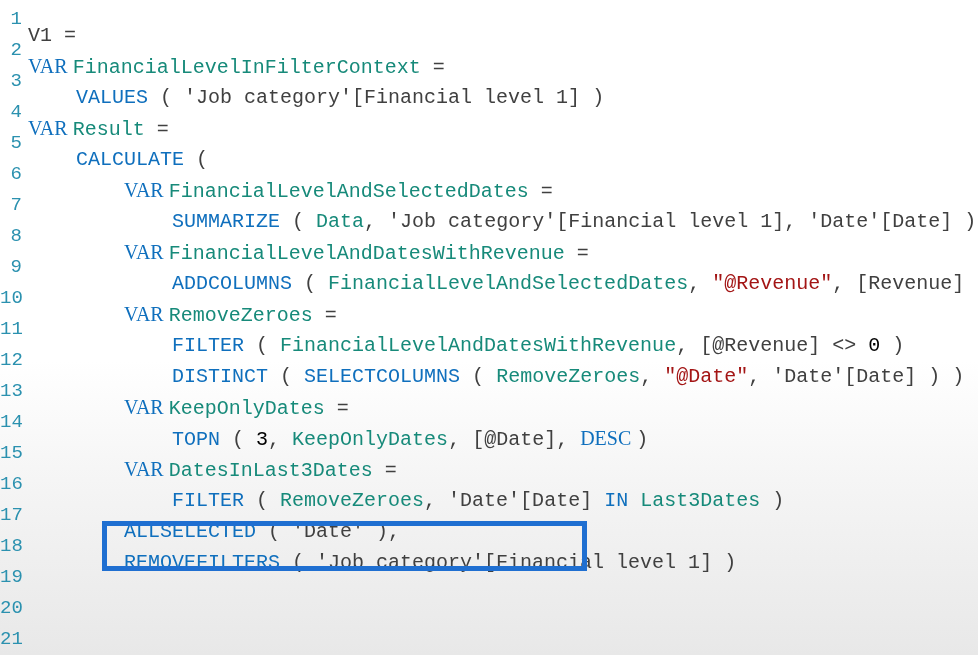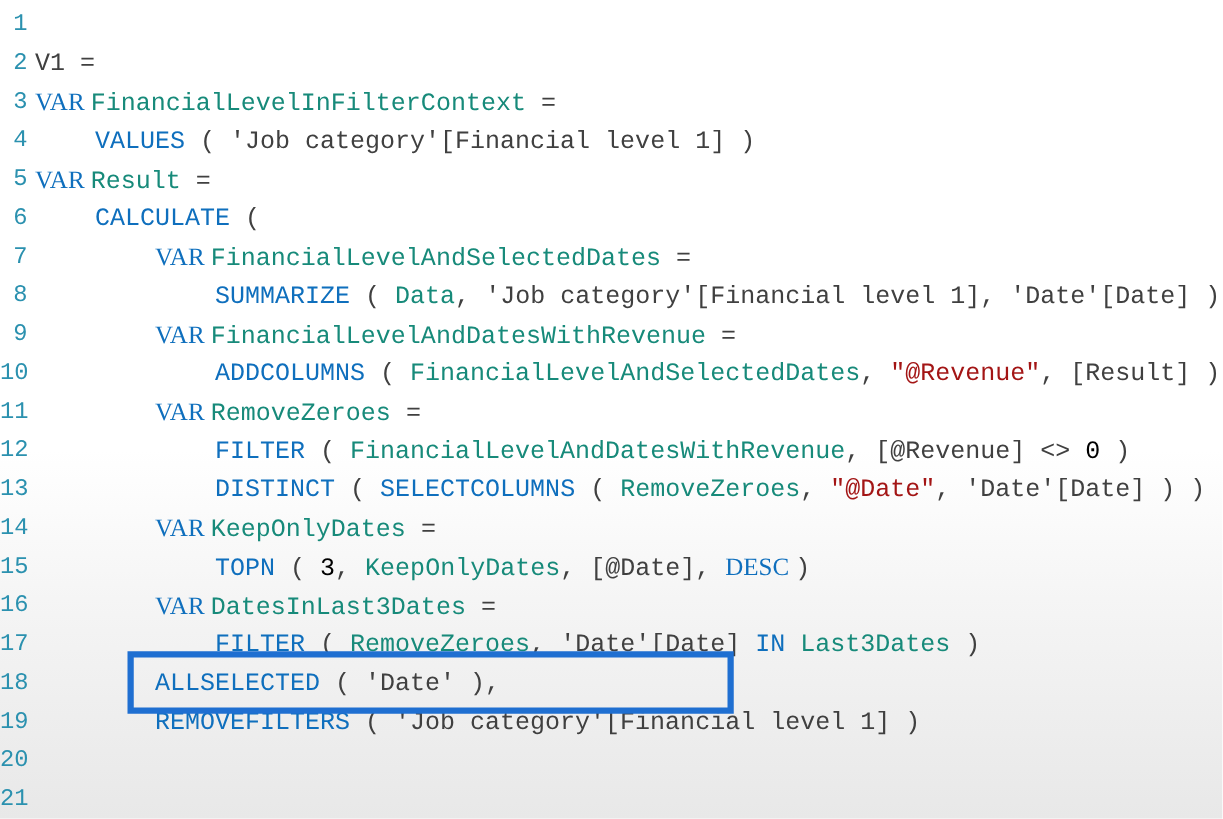--- a/index.html
+++ b/index.html
@@ -1,19 +1,19 @@
 <!DOCTYPE html>
 <html><head>
 <meta charset="utf-8">
 <style>
   html,body{margin:0;padding:0;width:978px;height:655px;background:#ffffff;overflow:hidden;font-family:Consolas,"Courier New",monospace;font-size:20px;}
   .editor{position:relative;width:100%;height:100%;background:linear-gradient(#ffffff 0%,#ffffff 55%,#f4f4f4 75%,#e8e8e8 100%);}
   .gutter{position:absolute;left:0;top:0;width:24px;text-align:right;color:#2b91af;padding-top:4px;user-select:none;}
   .gutter div{height:31px;line-height:31px;padding-right:2px;font-size:19px;}
-  .code{position:absolute;left:28px;top:16px;right:0;padding-top:20px;}
+  .code{position:absolute;left:28px;top:0;right:0;padding-top:20px;}
   .line{height:31px;line-height:31px;white-space:pre;color:#404040;}
   .kw{color:#0f6fbd;font-family:Liberation Serif, serif;}
   .id{color:#178a7a;}
   .fn{color:#0f6fbd;}
   .str{color:#a31515;}
   .num{color:#000000;}
   .punc{color:#404040;}
   .highlight-box{position:absolute;border:5px solid #1f6fd1;background:transparent;pointer-events:none;}
 </style>
 </head>
@@ -56,21 +56,21 @@
     <div class="line"><span class="kw">VAR </span><span class="id">Result </span><span class="punc">= </span></div>
 
     <div class="line"><span>    </span><span class="fn">CALCULATE </span><span class="punc">(</span></div>
 
     <div class="line"><span>        </span><span class="kw">VAR </span><span class="id">FinancialLevelAndSelectedDates </span><span class="punc">= </span></div>
 
     <div class="line"><span>            </span><span class="fn">SUMMARIZE </span><span class="punc">( </span><span class="id">Data</span><span class="punc">, </span><span>'Job category'[Financial level 1]</span><span class="punc">, </span><span>'Date'[Date] </span><span class="punc">)</span></div>
 
     <div class="line"><span>        </span><span class="kw">VAR </span><span class="id">FinancialLevelAndDatesWithRevenue </span><span class="punc">= </span></div>
 
-    <div class="line"><span>            </span><span class="fn">ADDCOLUMNS </span><span class="punc">( </span><span class="id">FinancialLevelAndSelectedDates</span><span class="punc">, </span><span class="str">"@Revenue"</span><span class="punc">, </span><span>[Result] </span><span class="punc">)</span></div>
+    <div class="line"><span>            </span><span class="fn">ADDCOLUMNS </span><span class="punc">( </span><span class="id">FinancialLevelAndSelectedDates</span><span class="punc">, </span><span class="str">"@Revenue"</span><span class="punc">, </span><span>[Revenue] </span><span class="punc">)</span></div>
 
     <div class="line"><span>        </span><span class="kw">VAR </span><span class="id">RemoveZeroes </span><span class="punc">= </span></div>
 
     <div class="line"><span>            </span><span class="fn">FILTER </span><span class="punc">( </span><span class="id">FinancialLevelAndDatesWithRevenue</span><span class="punc">, </span><span>[@Revenue] </span><span class="punc">&lt;&gt; </span><span class="num">0 </span><span class="punc">)</span></div>
 
     <div class="line"><span>            </span><span class="fn">DISTINCT </span><span class="punc">( </span><span class="fn">SELECTCOLUMNS </span><span class="punc">( </span><span class="id">RemoveZeroes</span><span class="punc">, </span><span class="str">"@Date"</span><span class="punc">, </span><span>'Date'[Date] </span><span class="punc">) )</span></div>
 
     <div class="line"><span>        </span><span class="kw">VAR </span><span class="id">KeepOnlyDates </span><span class="punc">= </span></div>
 
 

